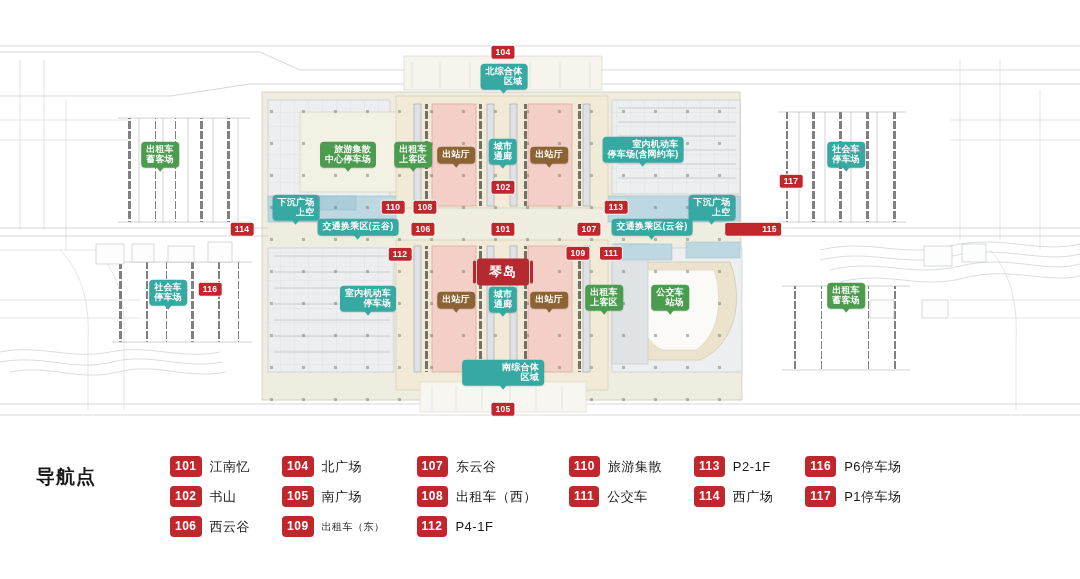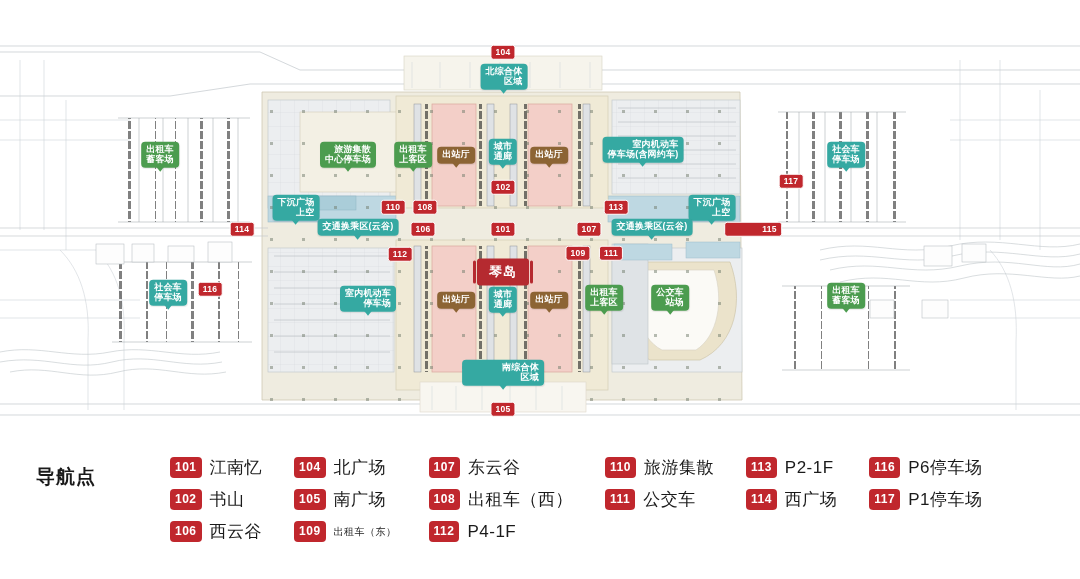--- a/index.html
+++ b/index.html
@@ -97,21 +97,21 @@
   }
   .lgitem { display: flex; align-items: center; gap: 8px; min-width: 0; }
   .lgitem.empty { visibility: hidden; }
   .lgbadge {
     background: #c0272d; color:#fff; font-weight: bold;
     font-size: 12px; line-height: 1;
     padding: 4px 5px 5px; border-radius: 4px;
     letter-spacing: .5px; flex: none;
   }
   .lgtext {
-    font-size: 17px; color: #1a1a1a; white-space: nowrap;
+    font-size: 13px; color: #1a1a1a; white-space: nowrap;
     letter-spacing: .5px;
   }
   .lgtext.sm { font-size: 10px; }
 </style>
 </head>
 <body>
 
 <div id="page">
 
   <div id="map">

